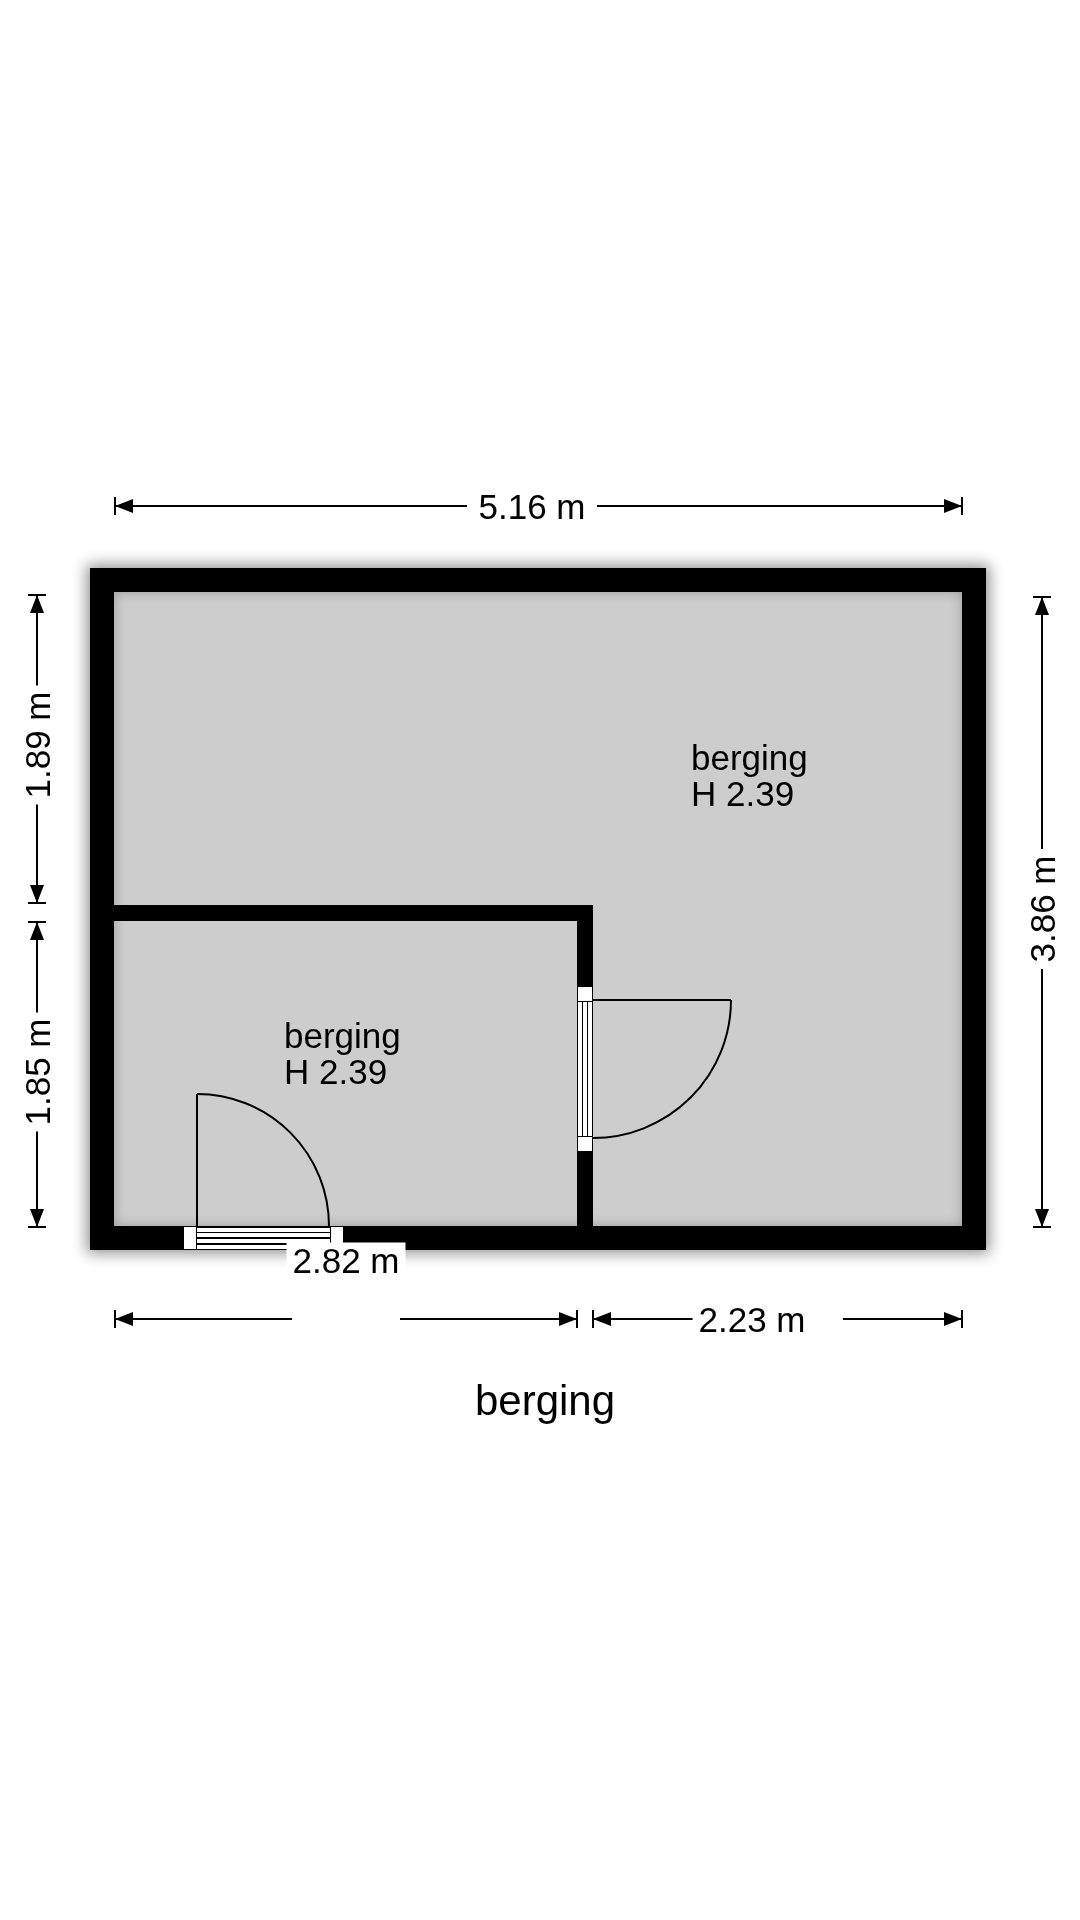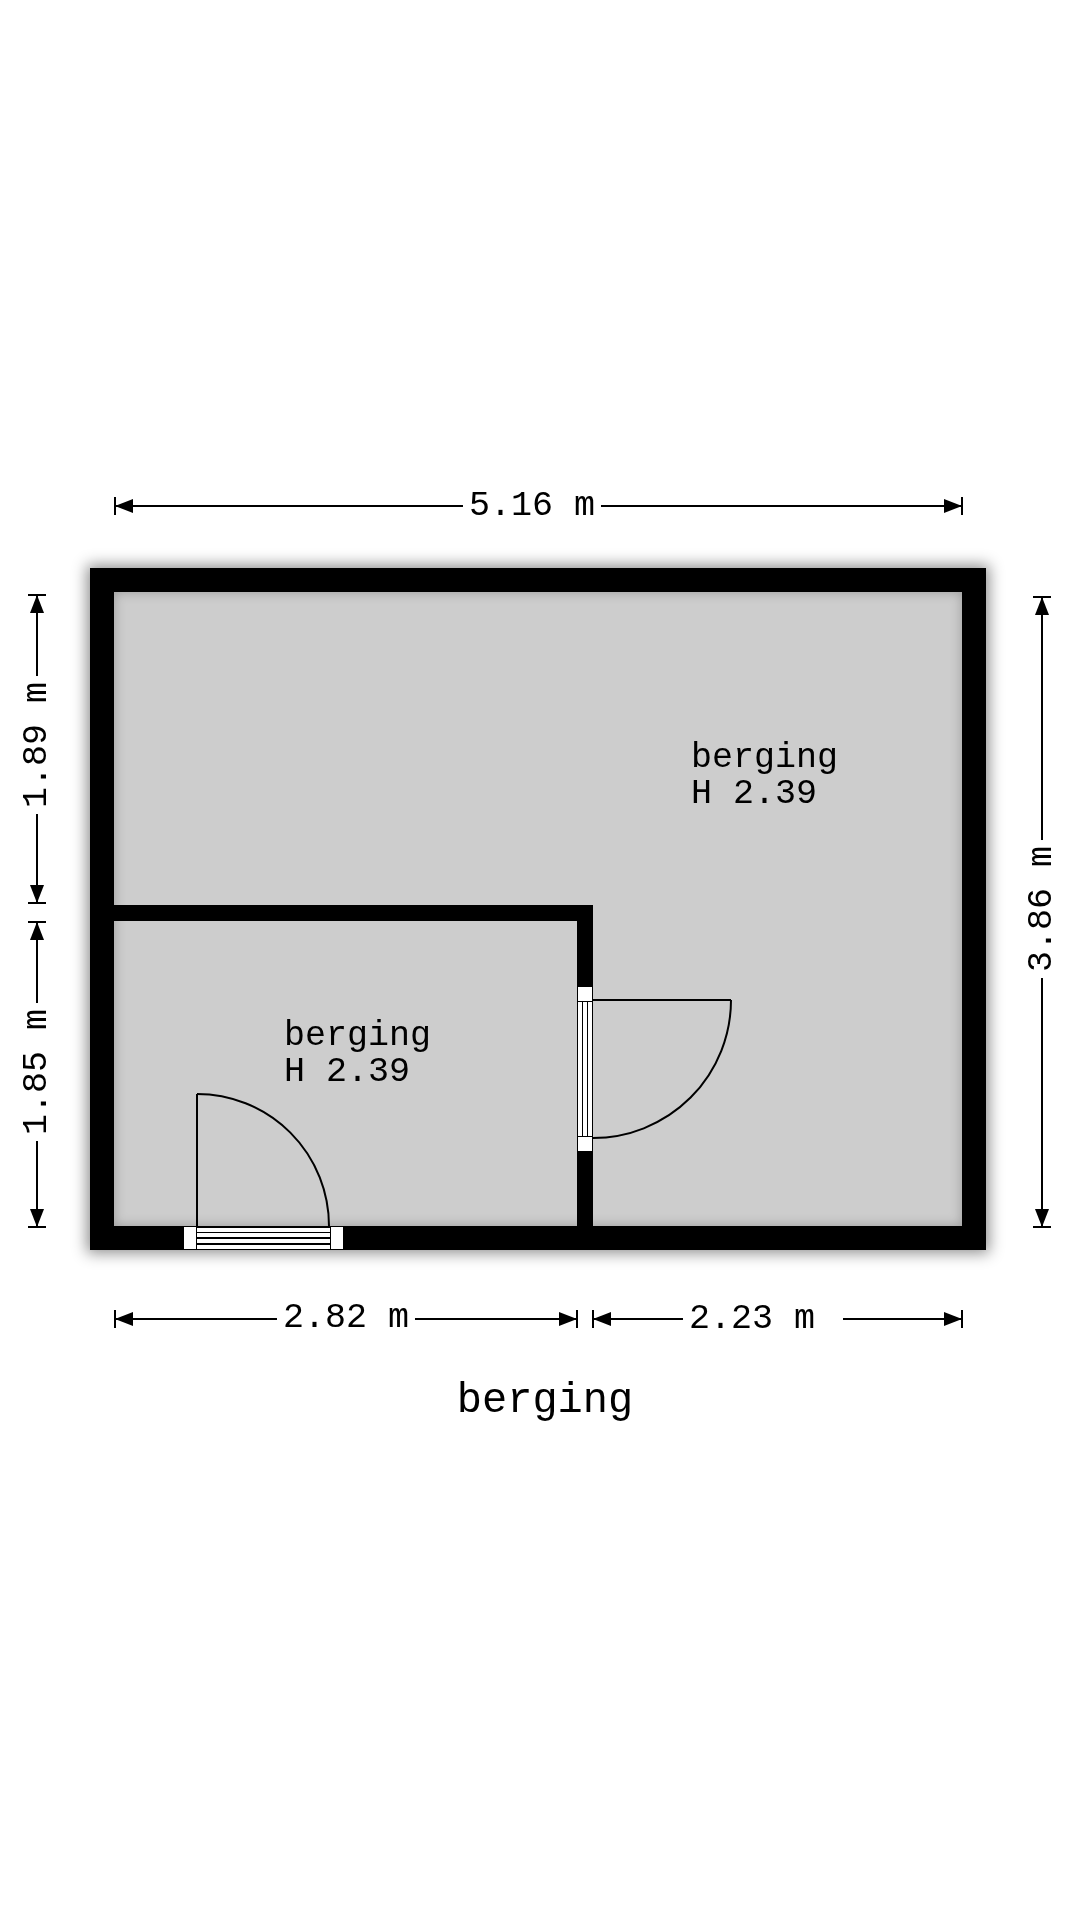--- a/index.html
+++ b/index.html
@@ -8,21 +8,21 @@
     --line:#000000;
     --text:#000000;
     --bg:#ffffff;
   }
   html,body{margin:0;padding:0;background:var(--bg);}
   #canvas{
     position:relative;
     width:1080px;height:1920px;
     background:var(--bg);
     overflow:hidden;
-    font-family:Liberation Mono, monospace;
+    font-family:Liberation Sans, sans-serif;
     color:var(--text);
   }
   
   .building{
     position:absolute;left:90px;top:568px;width:896px;height:682px;
     background:var(--wall);
     box-shadow:0 0 14px 3px rgba(0,0,0,0.45);
   }
   .floor{
     position:absolute;left:24px;top:24px;width:848px;height:634px;
@@ -151,21 +151,21 @@
     <g>
       <line x1="197" y1="1226" x2="197" y2="1094"></line>
       <path d="M197,1094 A132,132 0 0 1 329,1226"></path>
     </g>
   </svg>
 
   <span class="dim-label" style="left:532px;top:506px;">5.16 m</span>
   <span class="dim-label vert" style="left:37px;top:745px;">1.89 m</span>
   <span class="dim-label vert" style="left:37px;top:1072px;">1.85 m</span>
   <span class="dim-label vert" style="left:1042px;top:909px;">3.86 m</span>
-  <span class="dim-label" style="left:346px;top:1318px;">2.82 m</span>
+  <span class="dim-label" style="left:346px;top:1260px;">2.82 m</span>
   <span class="dim-label" style="left:752px;top:1319px;">2.23 m</span>
 
   <div class="room-label" style="left:691px;top:740px;">
     <div>berging</div>
     <div>H 2.39</div>
   </div>
   <div class="room-label" style="left:284px;top:1018px;">
     <div>berging</div>
     <div>H 2.39</div>
   </div>

